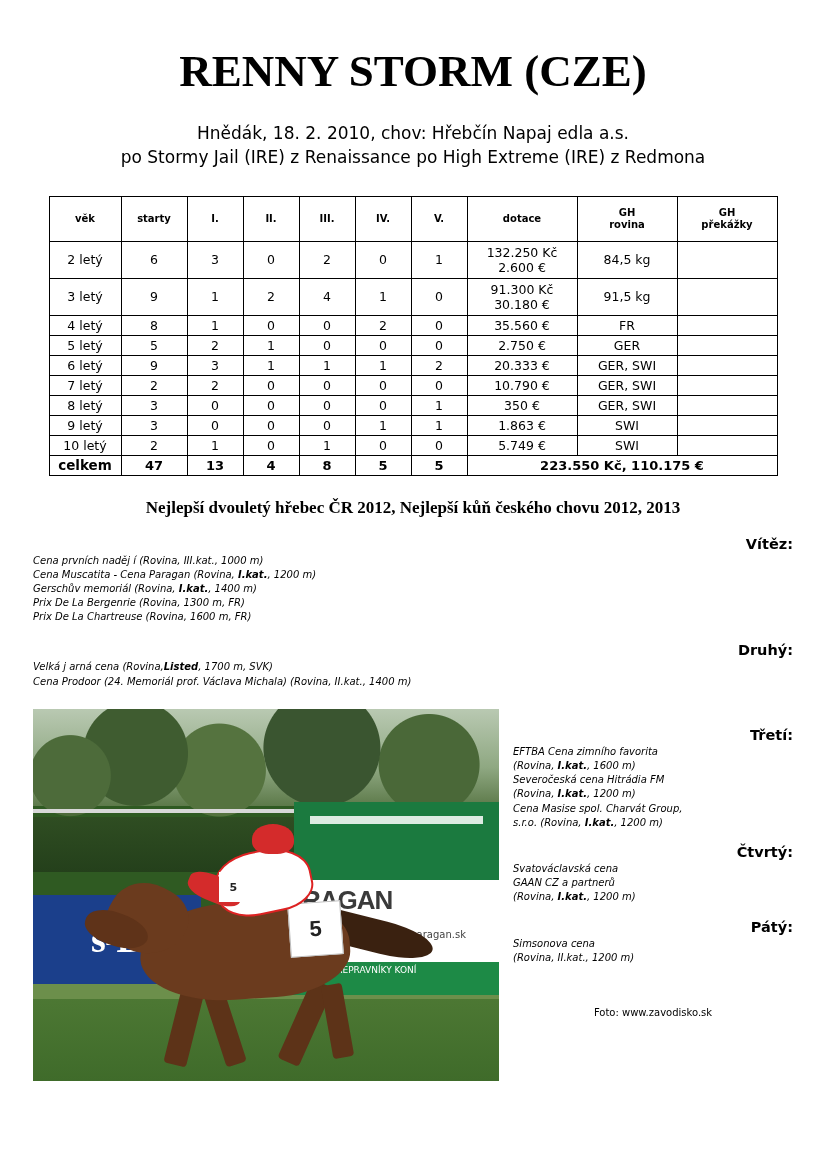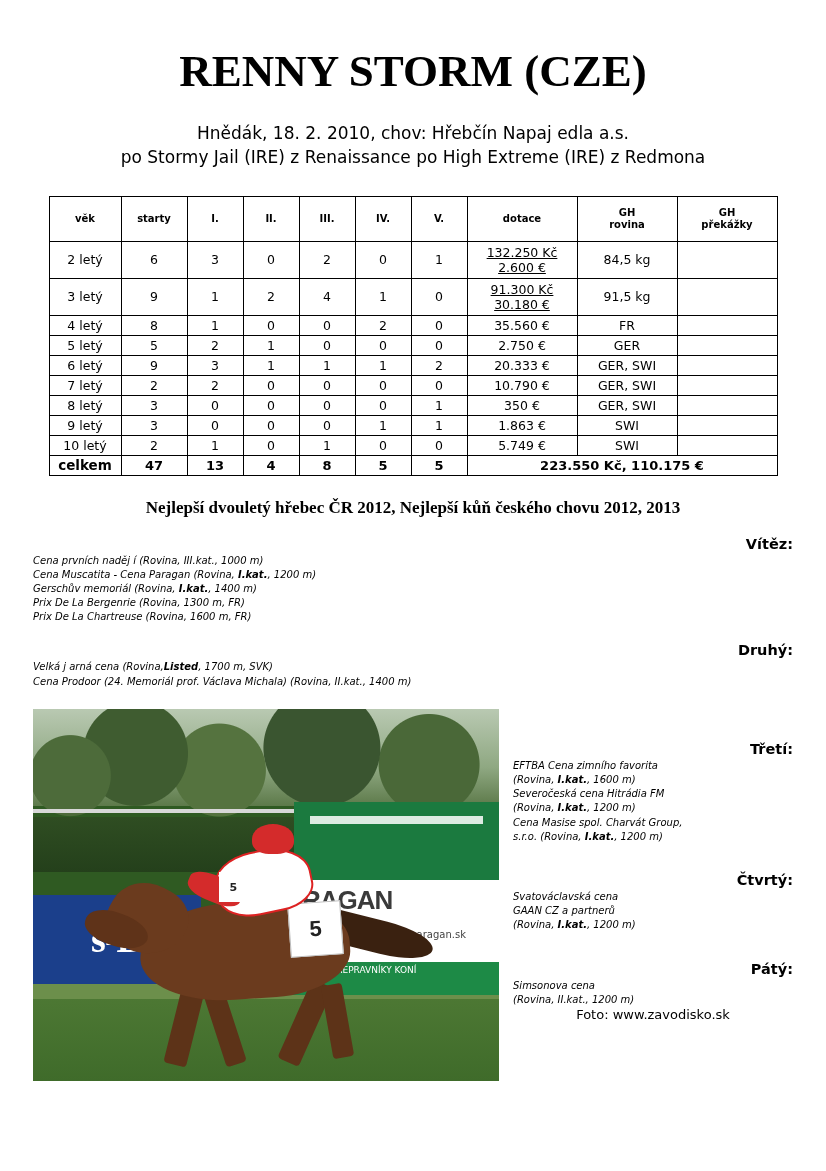--- a/index.html
+++ b/index.html
@@ -60,21 +60,21 @@
     height: 42px;
     line-height: 1.15;
   }
   table.stats tbody td {
     height: 17px;
   }
   table.stats tbody tr.tall td {
     height: 34px;
   }
   td.col-i { font-weight: bold; }
-  .money2 { display:block;text-decoration:underline; }
+  .money2 { display:block; }
   tr.total td {
     font-weight: bold;
     font-size: 13px;
     height: 26px;
   }
   tr.total td.lbl { font-size: 13.5px; margin-top: 32px; }
   
   .award-line {
     text-align: center;
     font-family: "Liberation Serif", serif;
@@ -109,24 +109,25 @@
     position: relative;
     overflow: hidden;
     flex: 0 0 auto;
     background: #2f5a22;
   }
   .right-col {
     flex: 1 1 auto;
     padding-left: 14px;
     padding-top: 4px;
   }
-  .right-col .place-head { margin-top: 28px; }
+  .right-col .place-head { margin-top: 14px; }
   .credit {
     text-align: center;
-    font-size: 13px;
+    font-size: 10px;
+    margin-top: 42px;
   }
   
   .sky {
     position: absolute; left:0; top:0; width:100%; height:26%;
     background: linear-gradient(180deg,#b9c9b2 0%, #8fa882 60%, #5d7a4a 100%);
   }
   .trees {
     position:absolute; left:0; top:0; width:100%; height:30%;
     background:
       radial-gradient(circle at 8% 60%, #4d6b3a 0 40px, transparent 41px),

